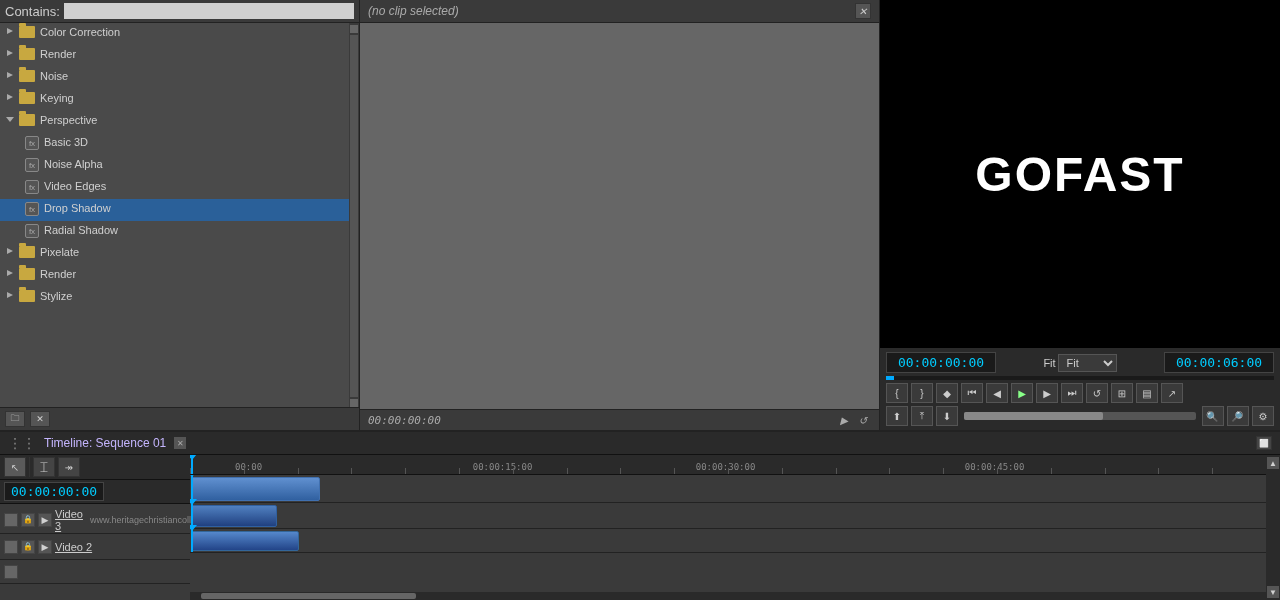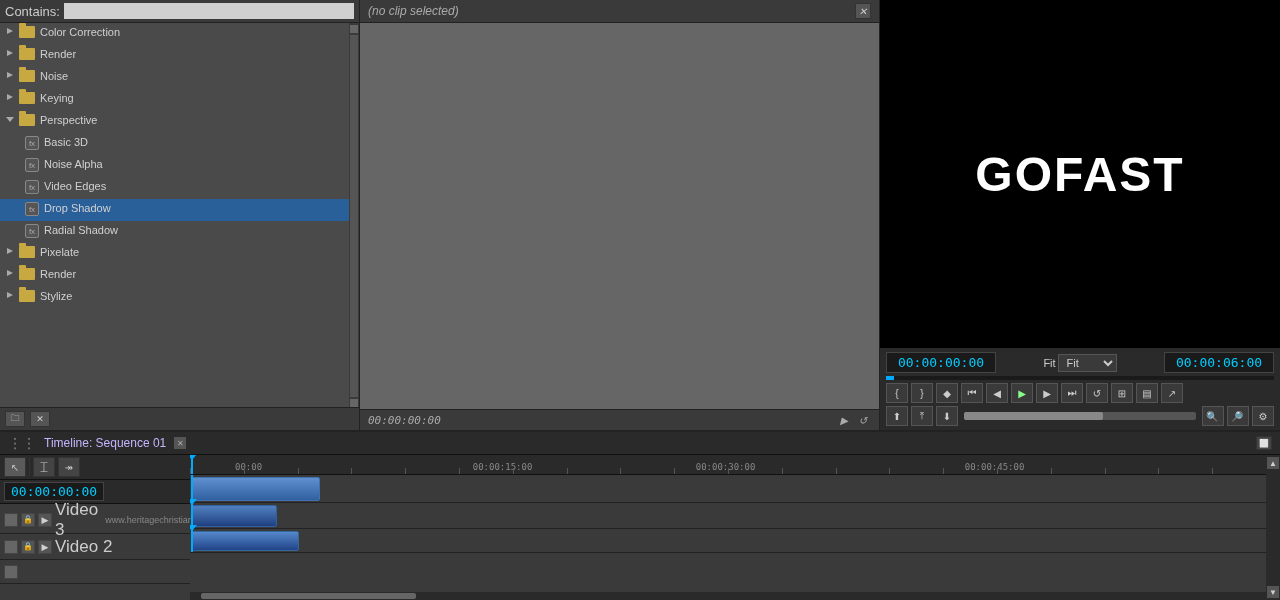--- a/index.html
+++ b/index.html
@@ -415,22 +415,23 @@
       border: 1px solid #444;
       cursor: pointer;
       flex-shrink: 0;
       display: flex;
       align-items: center;
       justify-content: center;
       font-size: 8px;
     }
 
     .track-name {
-      font-size: 17px;
+      font-size: 11px;
       color: #ccc;
+      text-decoration: underline;
     }
 
     .timeline-right {
       flex: 1;
       display: flex;
       flex-direction: column;
       overflow: hidden;
     }
 
     .time-ruler {

